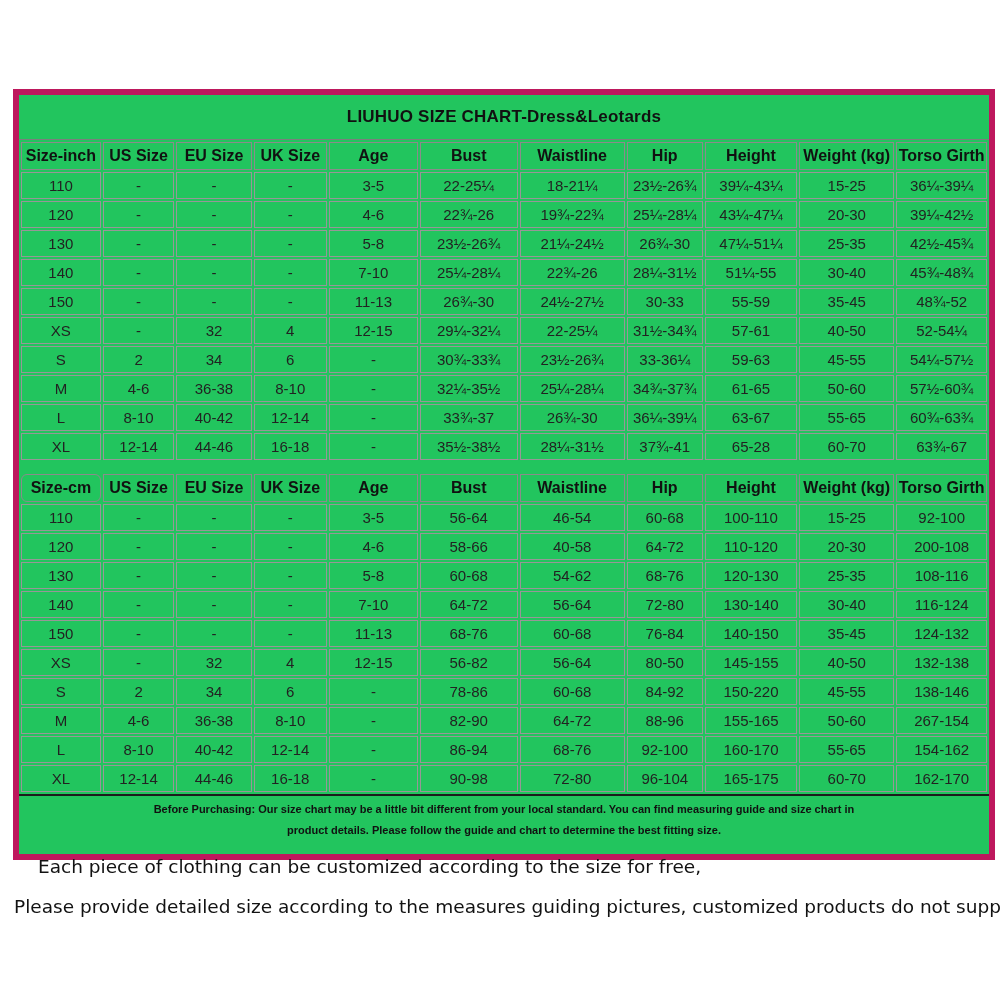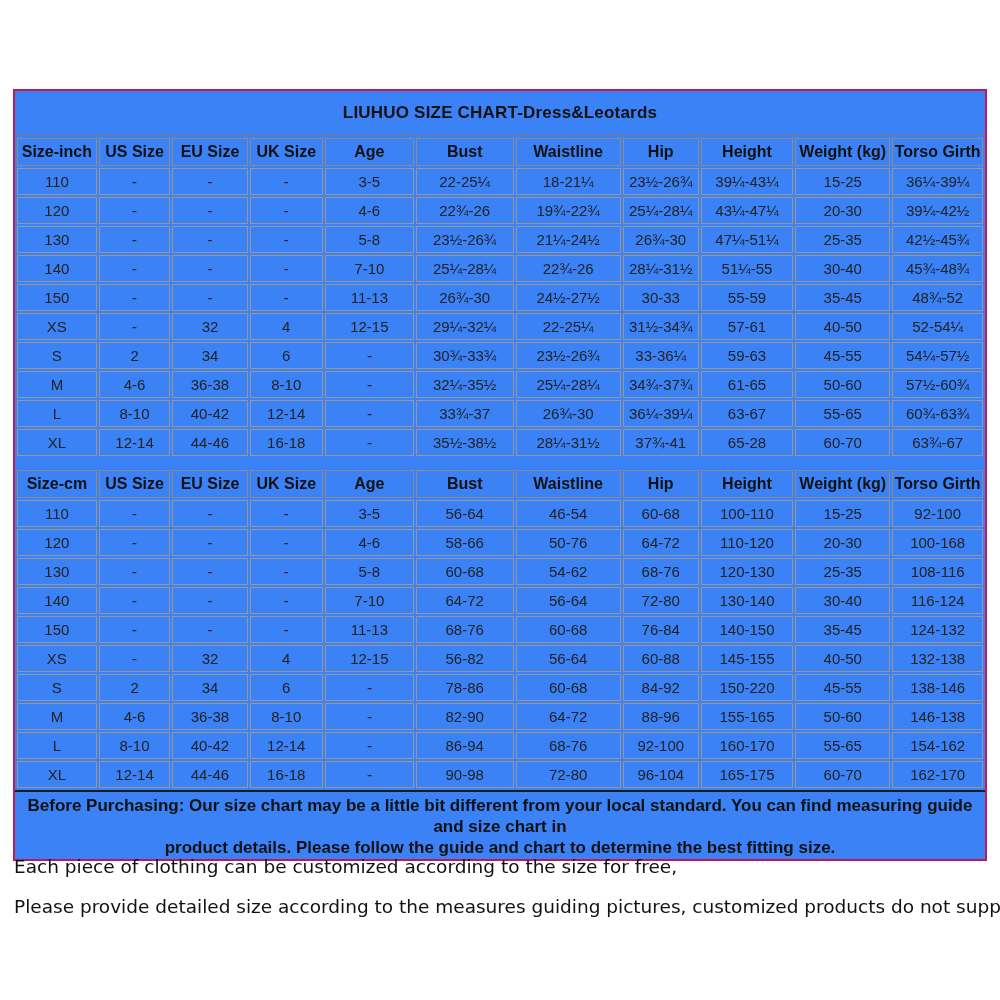--- a/index.html
+++ b/index.html
@@ -10,22 +10,22 @@
     height: 1000px;
     font-family: "Liberation Sans", sans-serif;
     color: #1a1a1a;
     position: relative;
   }
   .chart-box {
     position: absolute;
     left: 13px;
     top: 89px;
     width: 970px;
-    border: 2px solid #be185d;
-    background: #3b82f6;
+    border: 6px solid #be185d;
+    background: #22c55e;
   }
   .chart-title {
     height: 44px;
     line-height: 44px;
     text-align: center;
     font-size: 17px;
     font-weight: 700;
     letter-spacing: 0.2px;
     border-bottom: 1px solid #7d7d7d;
     color: #111111;
@@ -57,37 +57,37 @@
     padding: 0 1px;
     overflow: hidden;
     white-space: nowrap;
   }
   .table-gap {
     height: 10px;
   }
   .purchase-note {
     border-top: 2px solid #1c1c1c;
     text-align: center;
-    font-size: 17px;
+    font-size: 11px;
     font-weight: 700;
     line-height: 21px;
-    padding: 3px 2px 1px 2px;
+    padding: 3px 2px 13px 2px;
     color: #111111;
   }
   .bottom-note {
     position: absolute;
     left: 14px;
     width: 960px;
     font-family: "DejaVu Sans", sans-serif;
     font-size: 18.5px;
     font-weight: 400;
     color: #121212;
     white-space: nowrap;
   }
-  #note-1 { top: 856px; }
+  #note-1 { top: 856px; margin-left: 24px; }
   #note-2 { top: 896px; }
 </style>
 </head>
 <body>
 
 <div class="chart-box">
   <div class="chart-title">LIUHUO SIZE CHART-Dress&amp;Leotards</div>
 
   <table class="size-table">
     <thead>
@@ -237,21 +237,21 @@
           <td>63¾-67</td>
         </tr>
       </tbody>
   </table>
 
   <div class="table-gap"></div>
 
   <table class="size-table">
     <thead>
         <tr>
-          <th style="width: 8.4%;">Size-cm</th>
+          <th style="width: 8.4%; border-radius: 6px;">Size-cm</th>
           <th style="width: 7.5%;">US Size</th>
           <th style="width: 7.9%;">EU Size</th>
           <th style="width: 7.7%;">UK Size</th>
           <th style="width: 9.4%;">Age</th>
           <th style="width: 10.4%;">Bust</th>
           <th style="width: 11.2%;">Waistline</th>
           <th style="width: 8%;">Hip</th>
           <th style="width: 9.8%;">Height</th>
           <th style="width: 10.1%;">Weight (kg)</th>
           <th style="width: 9.6%;">Torso Girth</th>
@@ -271,25 +271,25 @@
           <td>15-25</td>
           <td>92-100</td>
         </tr>
         <tr>
           <td>120</td>
           <td>-</td>
           <td>-</td>
           <td>-</td>
           <td>4-6</td>
           <td>58-66</td>
-          <td>50-76</td>
+          <td>40-58</td>
           <td>64-72</td>
           <td>110-120</td>
           <td>20-30</td>
-          <td>100-168</td>
+          <td>200-108</td>
         </tr>
         <tr>
           <td>130</td>
           <td>-</td>
           <td>-</td>
           <td>-</td>
           <td>5-8</td>
           <td>60-68</td>
           <td>54-62</td>
           <td>68-76</td>
@@ -324,21 +324,21 @@
           <td>124-132</td>
         </tr>
         <tr>
           <td>XS</td>
           <td>-</td>
           <td>32</td>
           <td>4</td>
           <td>12-15</td>
           <td>56-82</td>
           <td>56-64</td>
-          <td>60-88</td>
+          <td>80-50</td>
           <td>145-155</td>
           <td>40-50</td>
           <td>132-138</td>
         </tr>
         <tr>
           <td>S</td>
           <td>2</td>
           <td>34</td>
           <td>6</td>
           <td>-</td>
@@ -353,21 +353,21 @@
           <td>M</td>
           <td>4-6</td>
           <td>36-38</td>
           <td>8-10</td>
           <td>-</td>
           <td>82-90</td>
           <td>64-72</td>
           <td>88-96</td>
           <td>155-165</td>
           <td>50-60</td>
-          <td>146-138</td>
+          <td>267-154</td>
         </tr>
         <tr>
           <td>L</td>
           <td>8-10</td>
           <td>40-42</td>
           <td>12-14</td>
           <td>-</td>
           <td>86-94</td>
           <td>68-76</td>
           <td>92-100</td>

